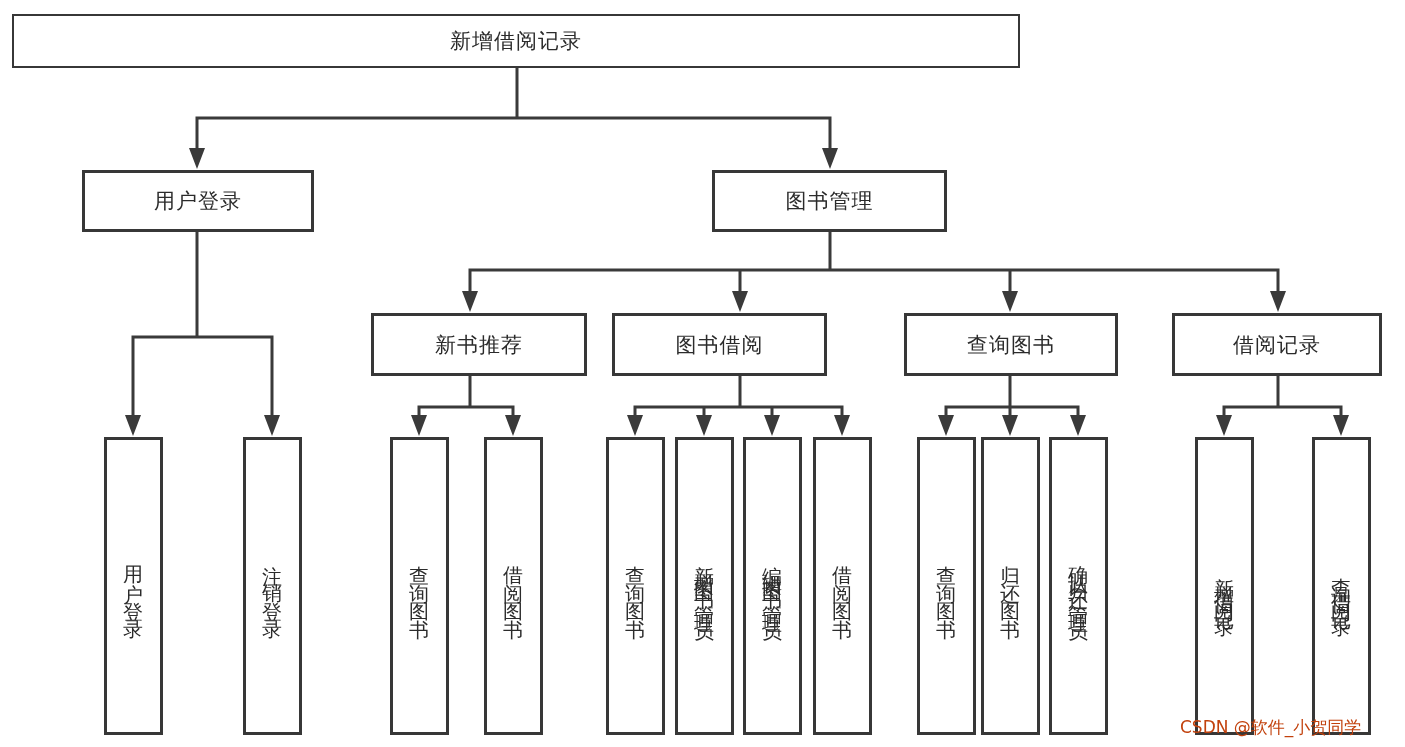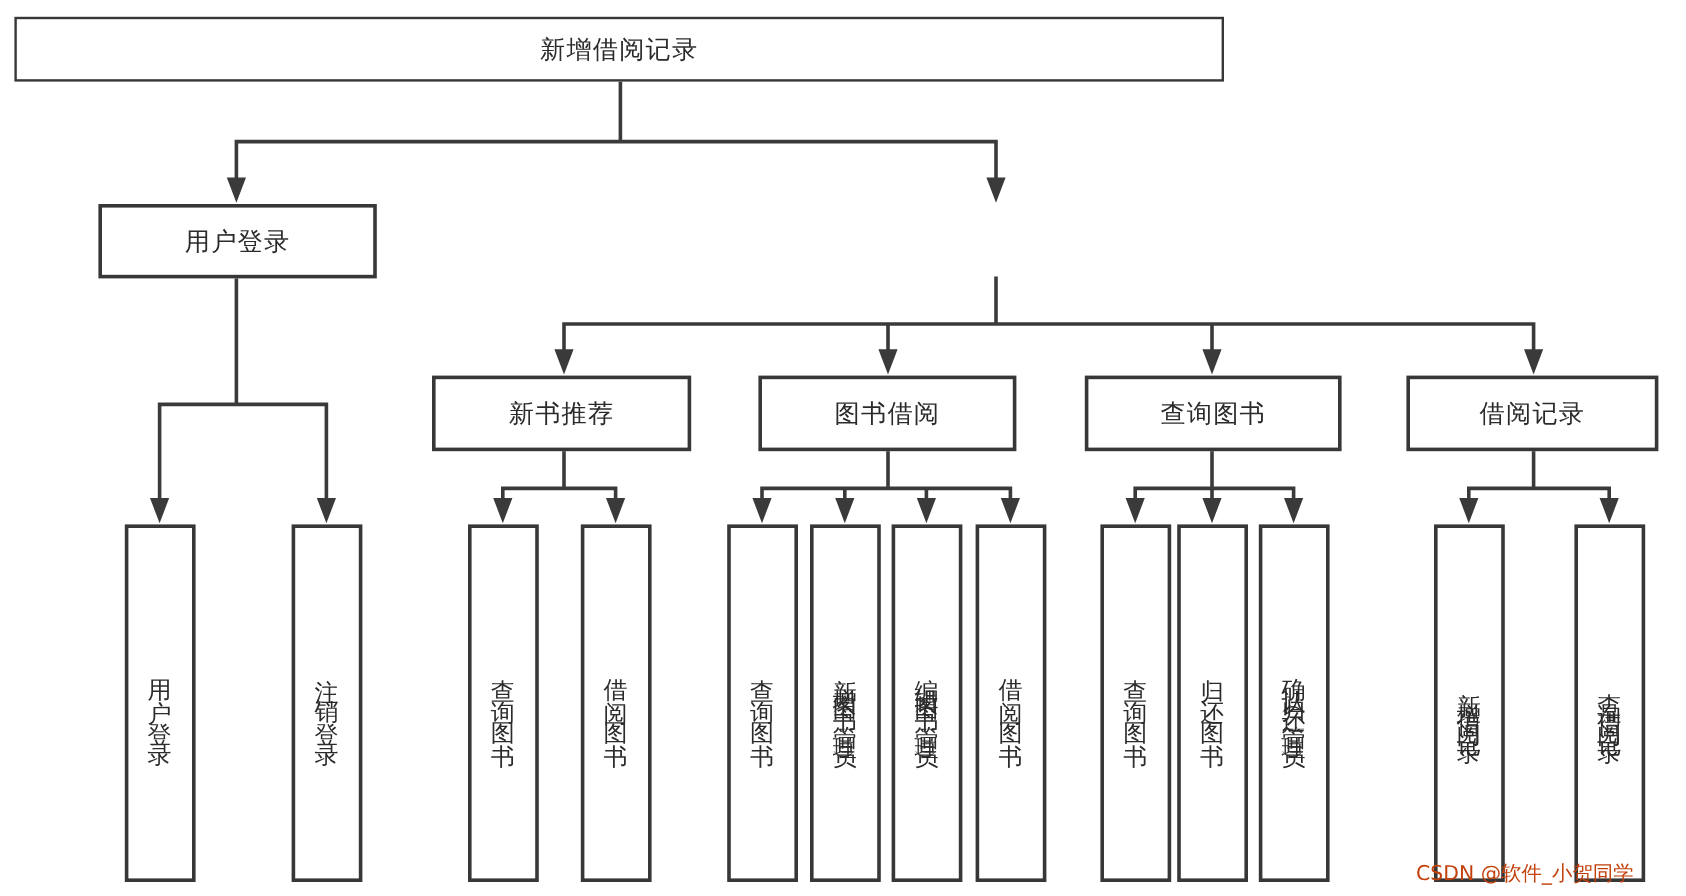--- a/index.html
+++ b/index.html
@@ -27,22 +27,22 @@
     justify-content: center;
     text-align: center;
   }
   .h-node { font-size: 21px; letter-spacing: 1px; }
   .root-node {
     left: 12px; top: 14px; width: 1008px; height: 54px;
     border-width: 2px;
   }
   .l2-a { left: 82px;  top: 170px; width: 232px; height: 62px; }
   .l2-b { left: 712px; top: 170px; width: 235px; height: 62px; }
-  .l3-a { left: 360px;  top: 313px; width: 216px; height: 63px; }
-  .l3-b { left: 632px;  top: 313px; width: 215px; height: 63px; }
+  .l3-a { left: 371px;  top: 313px; width: 216px; height: 63px; }
+  .l3-b { left: 612px;  top: 313px; width: 215px; height: 63px; }
   .l3-c { left: 904px;  top: 313px; width: 214px; height: 63px; }
   .l3-d { left: 1172px; top: 313px; width: 210px; height: 63px; }
   .v-node {
     top: 437px;
     width: 59px;
     height: 298px;
     writing-mode: vertical-rl;
     text-orientation: mixed;
     font-size: 20px;
     letter-spacing: 18px;
@@ -102,20 +102,21 @@
              M938 415 L954 415 L946 436 Z
              M1002 415 L1018 415 L1010 436 Z
              M1070 415 L1086 415 L1078 436 Z
              M1216 415 L1232 415 L1224 436 Z
              M1333 415 L1349 415 L1341 436 Z"></path>
   </svg>
 
   <div class="node h-node root-node">新增借阅记录</div>
 
   <div class="node h-node l2-a">用户登录</div>
+  <div class="node h-node l2-b">图书管理</div>
 
   <div class="node h-node l3-a">新书推荐</div>
   <div class="node h-node l3-b">图书借阅</div>
   <div class="node h-node l3-c">查询图书</div>
   <div class="node h-node l3-d">借阅记录</div>
 
   <div class="node v-node v1">用户登录</div>
   <div class="node v-node v2">注销登录</div>
 
   <div class="node v-node v3">查询图书</div>

